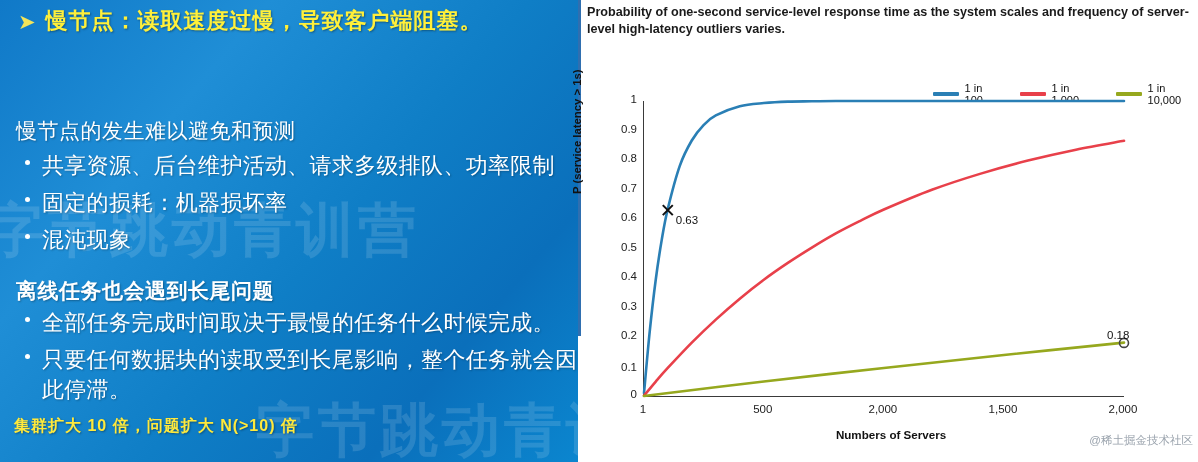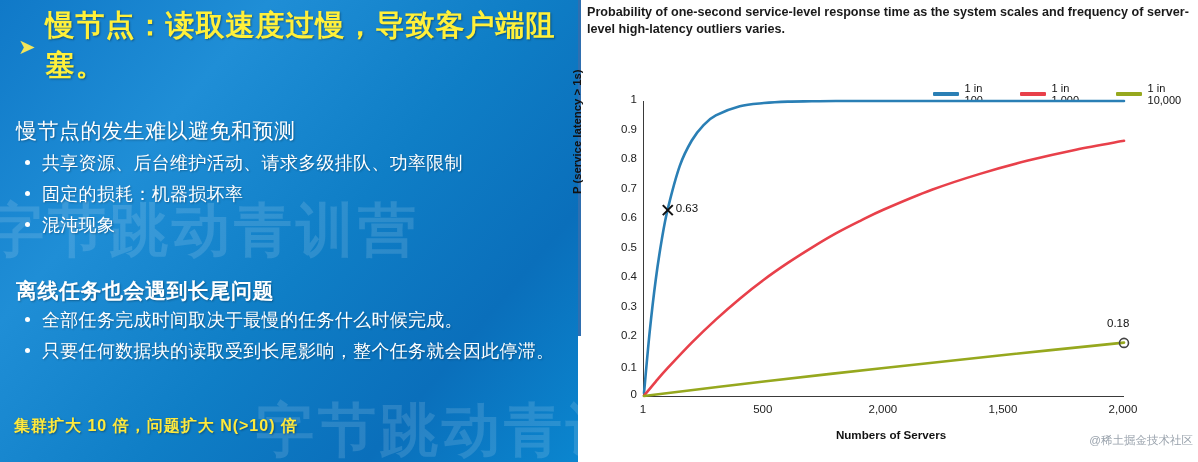--- a/index.html
+++ b/index.html
@@ -15,29 +15,29 @@
   
   .wm{
     position:absolute;white-space:nowrap;color:rgba(255,255,255,0.13);
     font-weight:bold;font-size:58px;letter-spacing:4px;pointer-events:none;
   }
   #wm1{left:-14px;top:192px;}
   #wm2{left:256px;top:392px;}
 
   #title-row{position:absolute;left:18px;top:6px;display:flex;align-items:center;gap:10px;}
   #title-arrow{color:#f3e55a;font-size:21px;line-height:1;}
-  #title-text{color:#fff03a;font-weight:bold;font-size:29px;letter-spacing:1px;
+  #title-text{color:#fff03a;font-weight:bold;font-size:22px;letter-spacing:1px;
      text-shadow:1px 1px 2px rgba(0,0,0,.35);}
 
   .h2{position:absolute;color:#ffffff;font-size:21px;letter-spacing:.5px;
       text-shadow:1px 1px 2px rgba(0,0,0,.3);}
   #h2a{left:16px;top:117px;}
   #h2b{left:16px;top:277px;font-weight:bold;}
 
-  .bullets{position:absolute;margin:0;padding:0;list-style:none;color:#fff;font-size:18px;}
+  .bullets{position:absolute;margin:0;padding:0;list-style:none;color:#fff;font-size:22px;}
   .bullets li{position:relative;padding-left:26px;margin-bottom:7px;letter-spacing:.3px;
      text-shadow:1px 1px 2px rgba(0,0,0,.28);}
   .bullets li:before{content:"";position:absolute;left:9px;top:9px;width:5px;height:5px;
      border-radius:50%;background:#ffffff;}
   #bul1{left:16px;top:151px;}
   #bul2{left:16px;top:308px;}
 
   #footer-line{position:absolute;left:14px;top:416px;color:#ffe93c;font-weight:bold;font-size:16px;
      letter-spacing:1px;text-shadow:1px 1px 2px rgba(0,0,0,.35);}
 
@@ -68,21 +68,21 @@
     font-size:11.3px;font-weight:bold;color:#111;white-space:nowrap;
   }
   #xlabel{position:absolute;left:0;top:384px;width:620px;text-align:center;
      font-size:11.6px;font-weight:bold;color:#111;}
 
   
   #legend{position:absolute;left:352px;top:38px;display:flex;gap:17px;align-items:center;}
   .leg{display:flex;align-items:center;gap:6px;font-size:11px;color:#111;}
   .leg .sw{width:26px;height:3.5px;border-radius:1px;display:inline-block;}
 
-  .annot{position:absolute;font-size:11.5px;color:#111;}
+  .annot{position:absolute;font-size:11.5px;color:#111;margin-top:12px;}
   #annot1{left:107px;top:152px;}
   #annot2{left:478px;top:262px;}
 
   #credit{position:absolute;right:8px;bottom:14px;font-size:11.5px;color:#9aa3ad;}
 </style>
 </head>
 <body>
 
 <div id="root">
 

